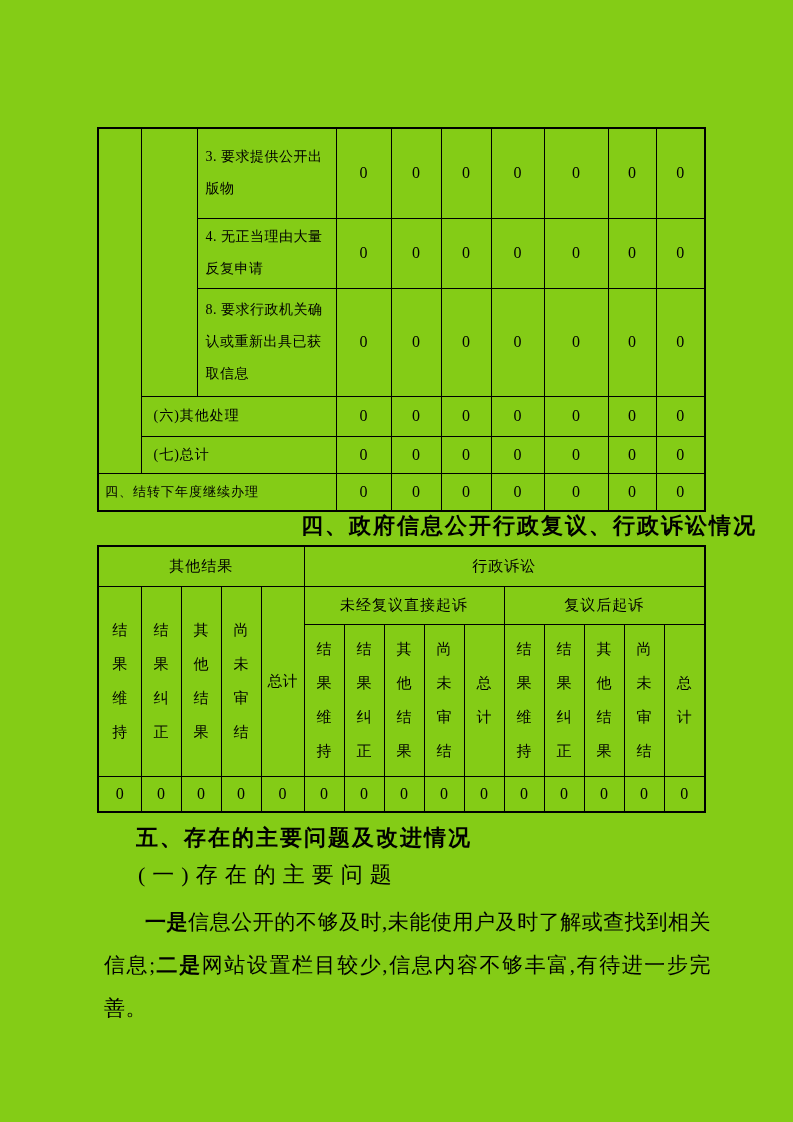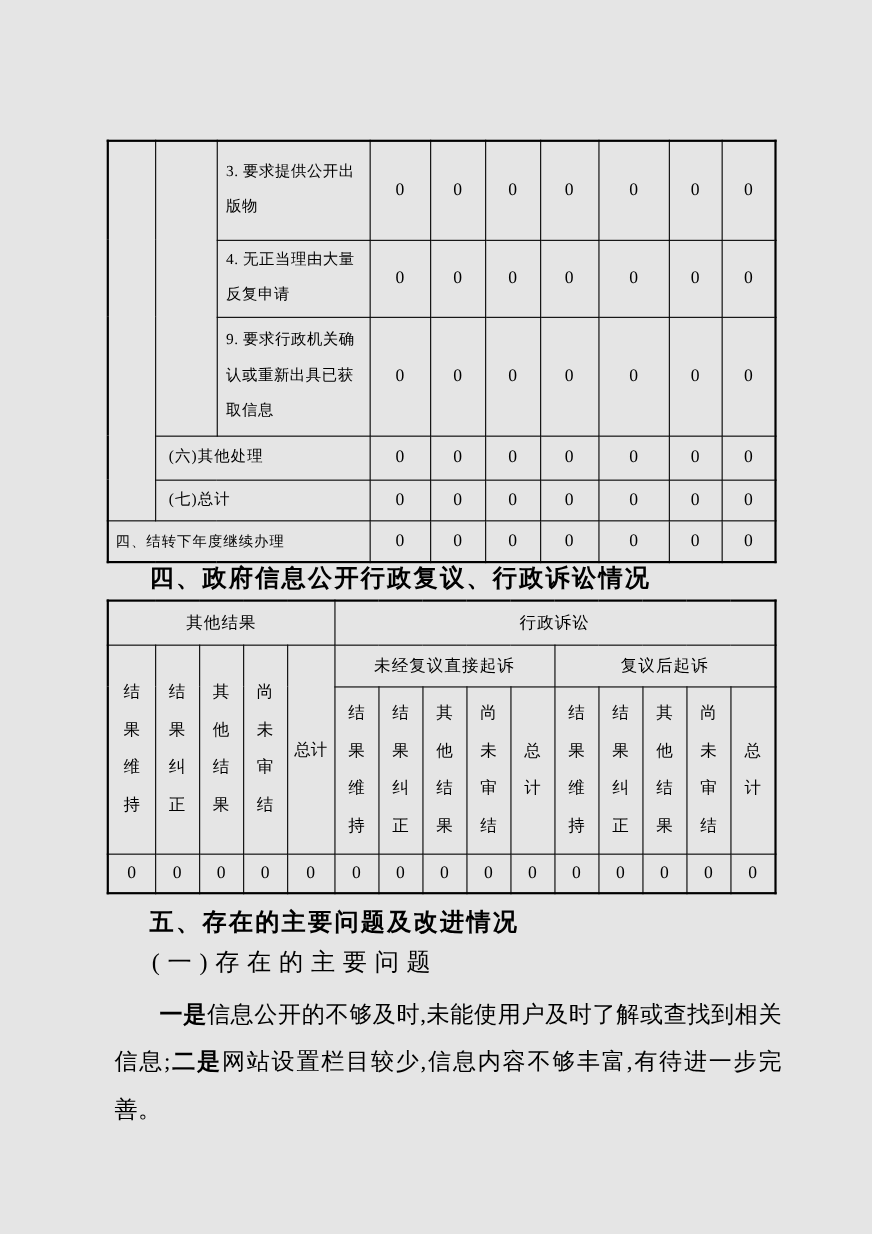--- a/index.html
+++ b/index.html
@@ -1,19 +1,19 @@
 <!DOCTYPE html>
 <html><head>
 <meta charset="utf-8">
 <style>
   html,body { margin:0; padding:0; background:#ffffff; }
   .page {
     position:relative;
     width:793px; height:1122px;
-    background:#e5e5e5;
+    background:#84cc16;
     color:#000000;
     font-family:"Liberation Serif", serif;
     overflow:hidden;
   }
   table.t {
     position:absolute;
     border-collapse:collapse;
     table-layout:fixed;
     border:2px solid #000;
   }
@@ -31,21 +31,21 @@
   td.num { text-align:center; font-size:16px; }
 
   
   .h {
     position:absolute; left:97px; width:660px;
     font-family:"Liberation Sans", sans-serif;
     font-weight:bold; font-size:22px; letter-spacing:2px;
     padding-left:39px; box-sizing:border-box;
     line-height:30px; white-space:nowrap;
   }
-  .h4 { top:511px; }
+  .h4 { top:511px;text-align:right; }
   .h5 { top:823px; }
 
   
   .t2 { left:97px; top:545px; width:607px; }
   .t2 td.ghead { text-align:center; font-size:15px; letter-spacing:1px; }
   .t2 td.vcell { text-align:center; }
   .vchars {
     display:inline-block; width:17px;
     word-break:break-all;
     font-size:15px; line-height:34px;
@@ -104,21 +104,21 @@
       <td class="lbl">4. 无正当理由大量反复申请</td>
       <td class="num">0</td>
       <td class="num">0</td>
       <td class="num">0</td>
       <td class="num">0</td>
       <td class="num">0</td>
       <td class="num">0</td>
       <td class="num">0</td>
     </tr>
     <tr style="height:108px">
-      <td class="lbl">9. 要求行政机关确认或重新出具已获取信息</td>
+      <td class="lbl">8. 要求行政机关确认或重新出具已获取信息</td>
       <td class="num">0</td>
       <td class="num">0</td>
       <td class="num">0</td>
       <td class="num">0</td>
       <td class="num">0</td>
       <td class="num">0</td>
       <td class="num">0</td>
     </tr>
     <tr style="height:40px">
       <td colspan="2" class="lbl lbl-mid">(六)其他处理</td>

